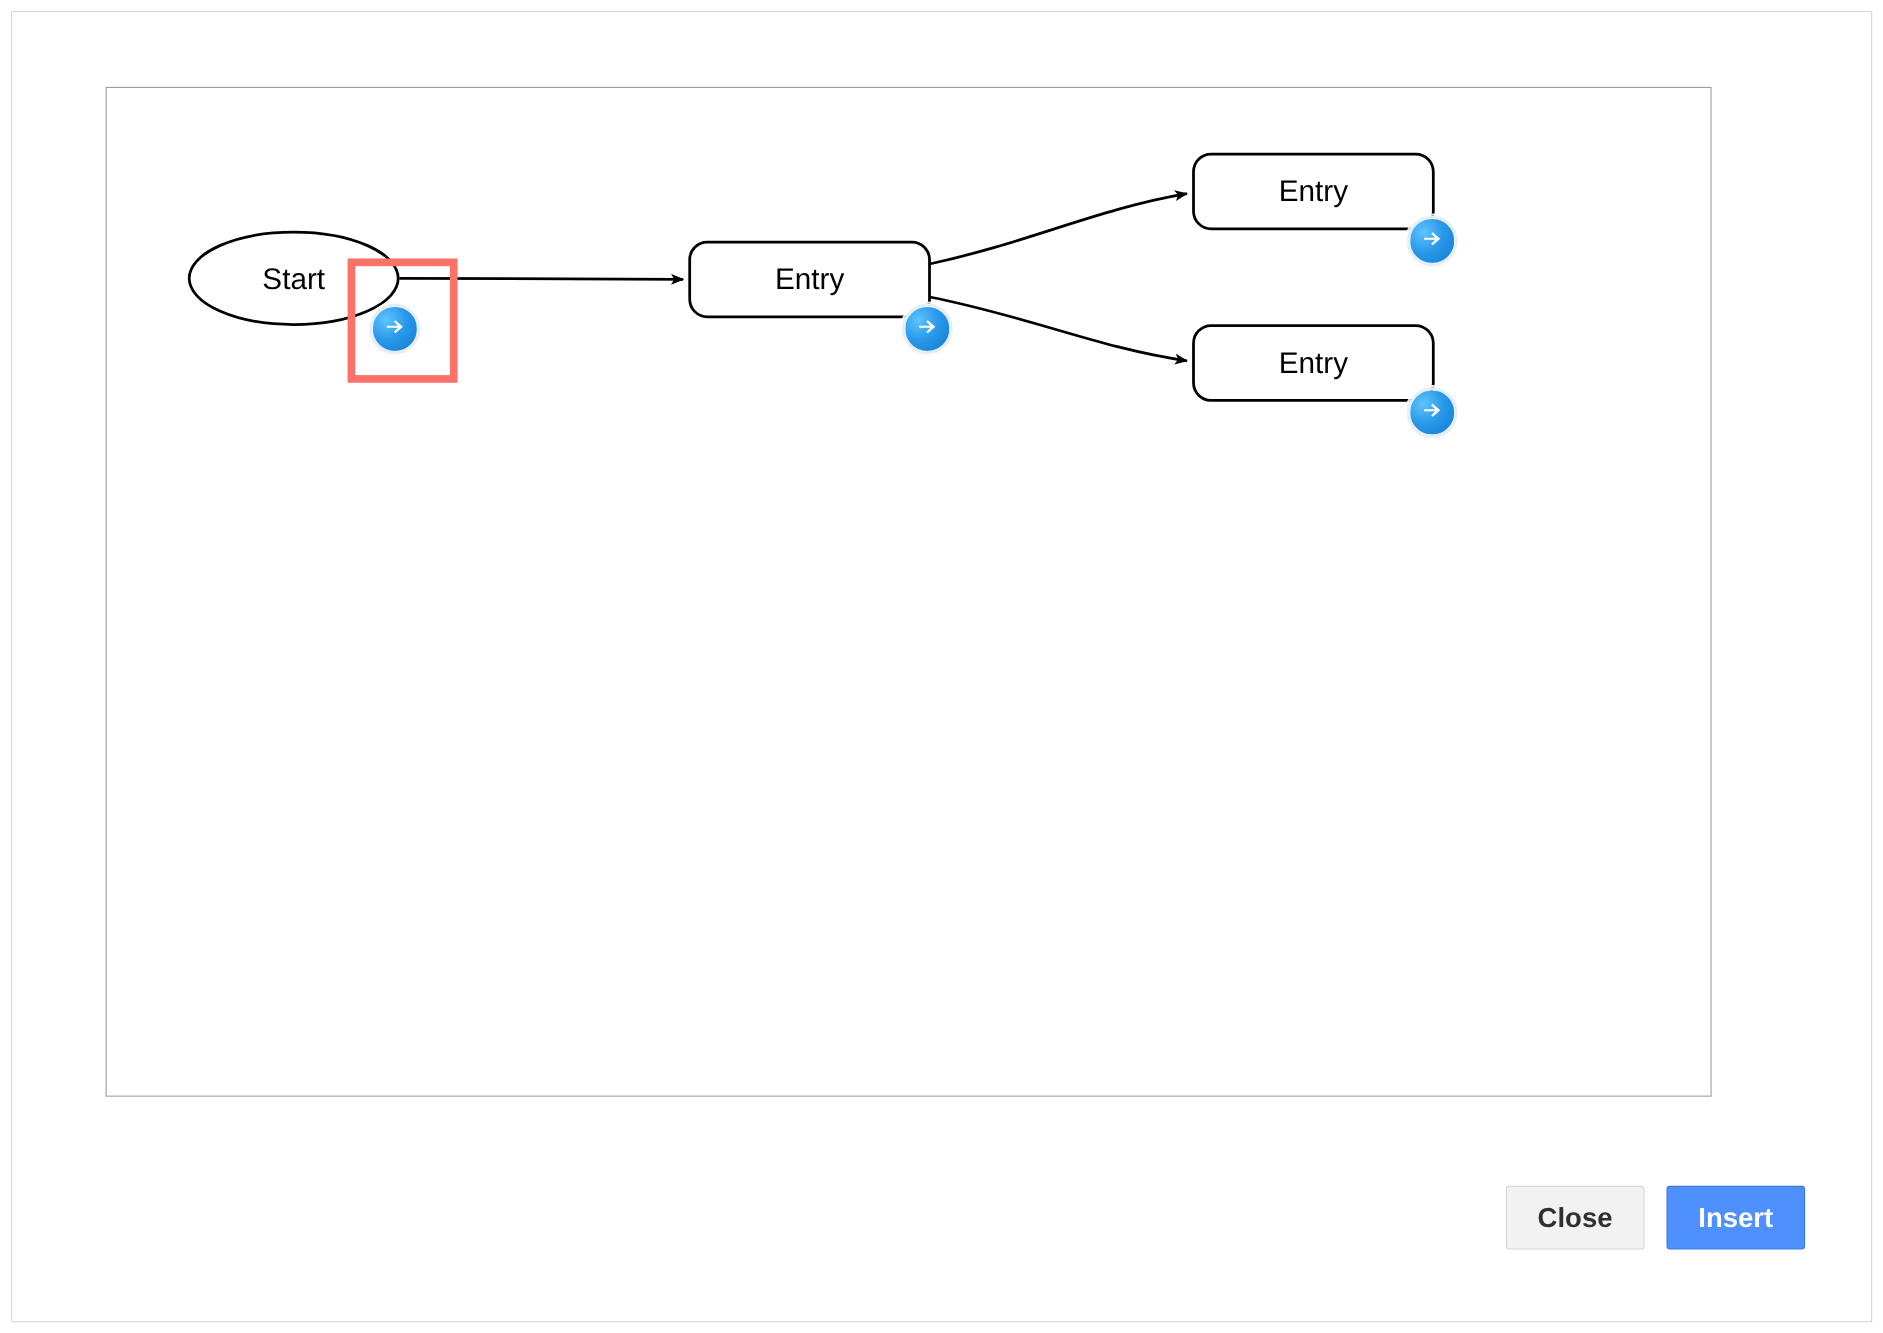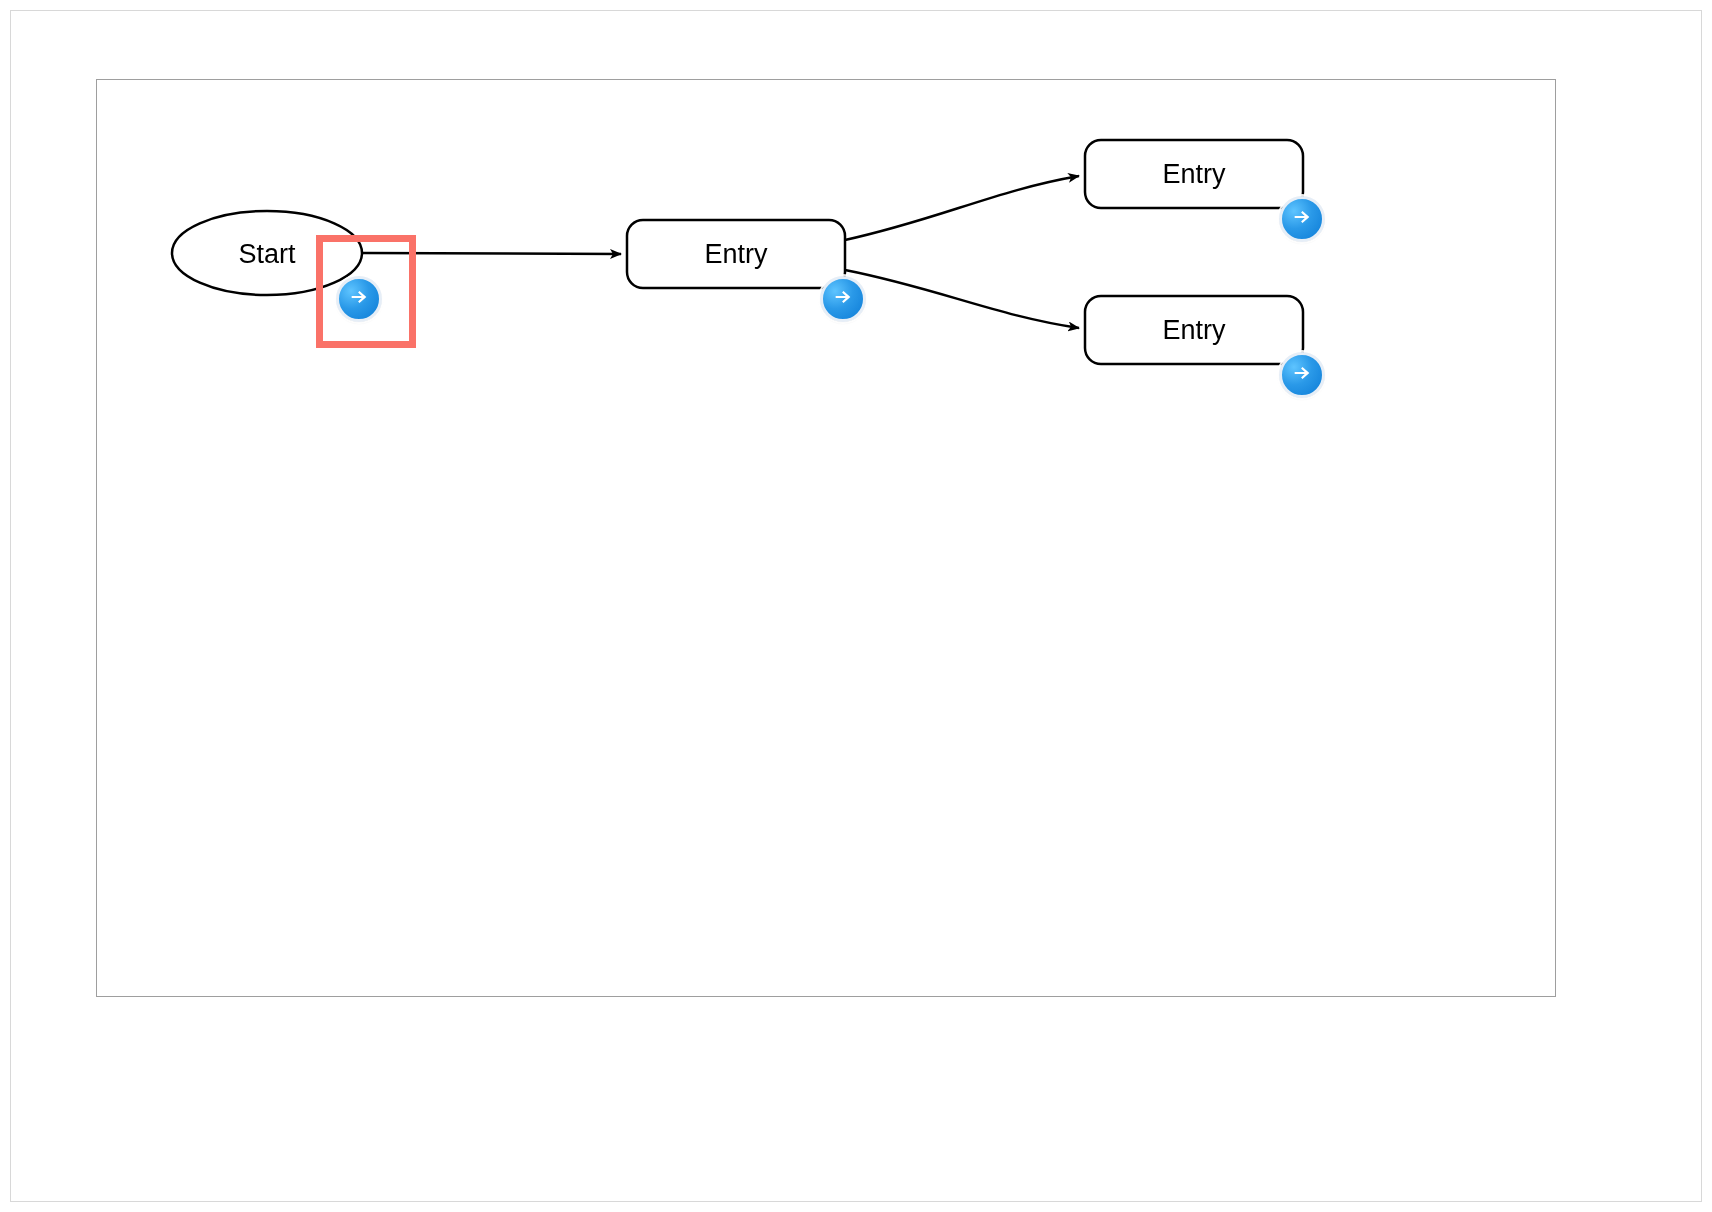--- a/index.html
+++ b/index.html
@@ -165,14 +165,18 @@
         <svg viewBox="0 0 24 24">
             <path d="M4 11h11l-4-4 1.5-1.5L20 12l-7.5 6.5L11 17l4-4H4z" fill="#fff"></path>
           </svg>
       </span>
     </div>
 
     <div class="highlight-box" style="left:219px; top:155px; width:100px; height:113px;"></div>
 
   </div>
 
+  <div class="button-bar">
+    <button class="btn btn-secondary">Close</button>
+    <button class="btn btn-primary">Insert</button>
+  </div>
 
 </div>
 
 </body></html>

